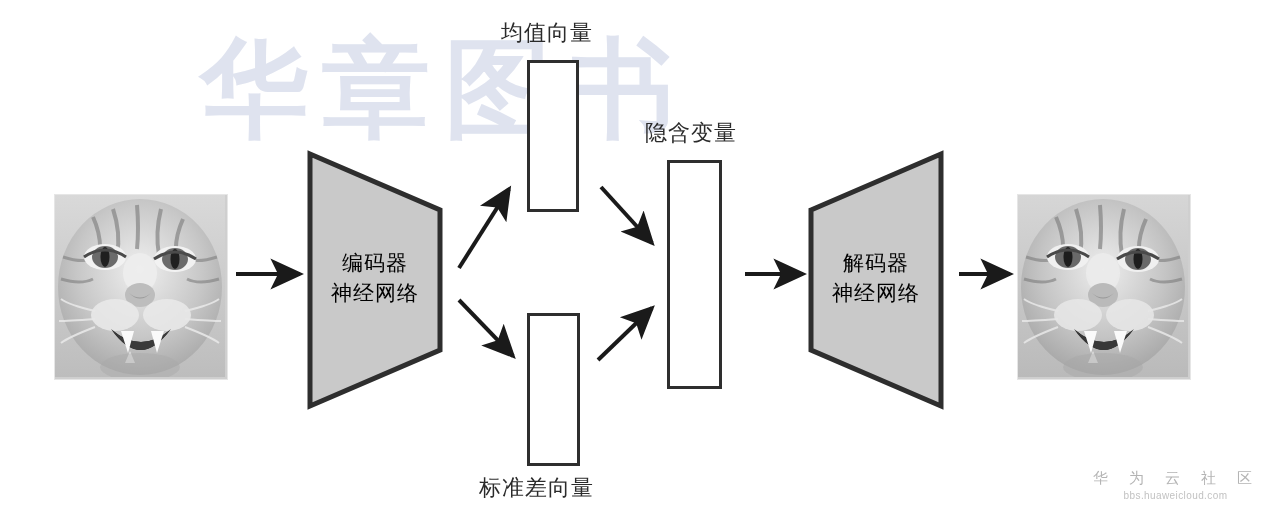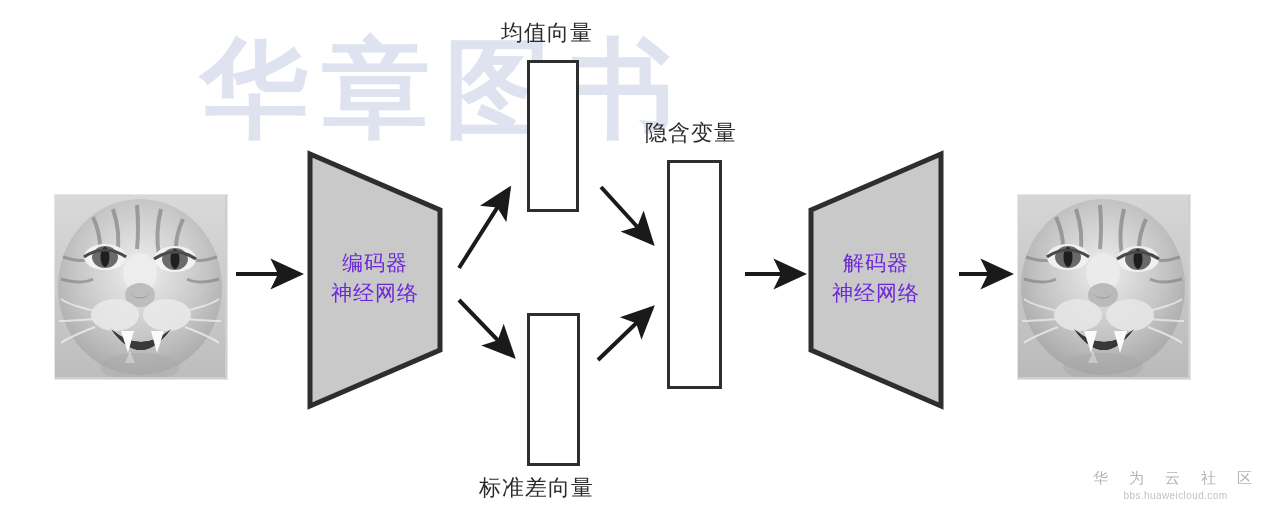--- a/index.html
+++ b/index.html
@@ -82,21 +82,21 @@
     font-family: "Liberation Serif", "DejaVu Serif", serif;
     font-size: 22px;
     color: #2b2b2b;
     white-space: nowrap;
     letter-spacing: 1px;
   }
   .shape-label {
     position: absolute;
     font-family: "Liberation Serif", "DejaVu Serif", serif;
     font-size: 21px;
-    color: #6d28d9;
+    color: #000000;
     letter-spacing: 1px;
     text-align: center;
     line-height: 30px;
     white-space: nowrap;
     pointer-events: none;
   }
 
   
   #overlay {
     position: absolute;

